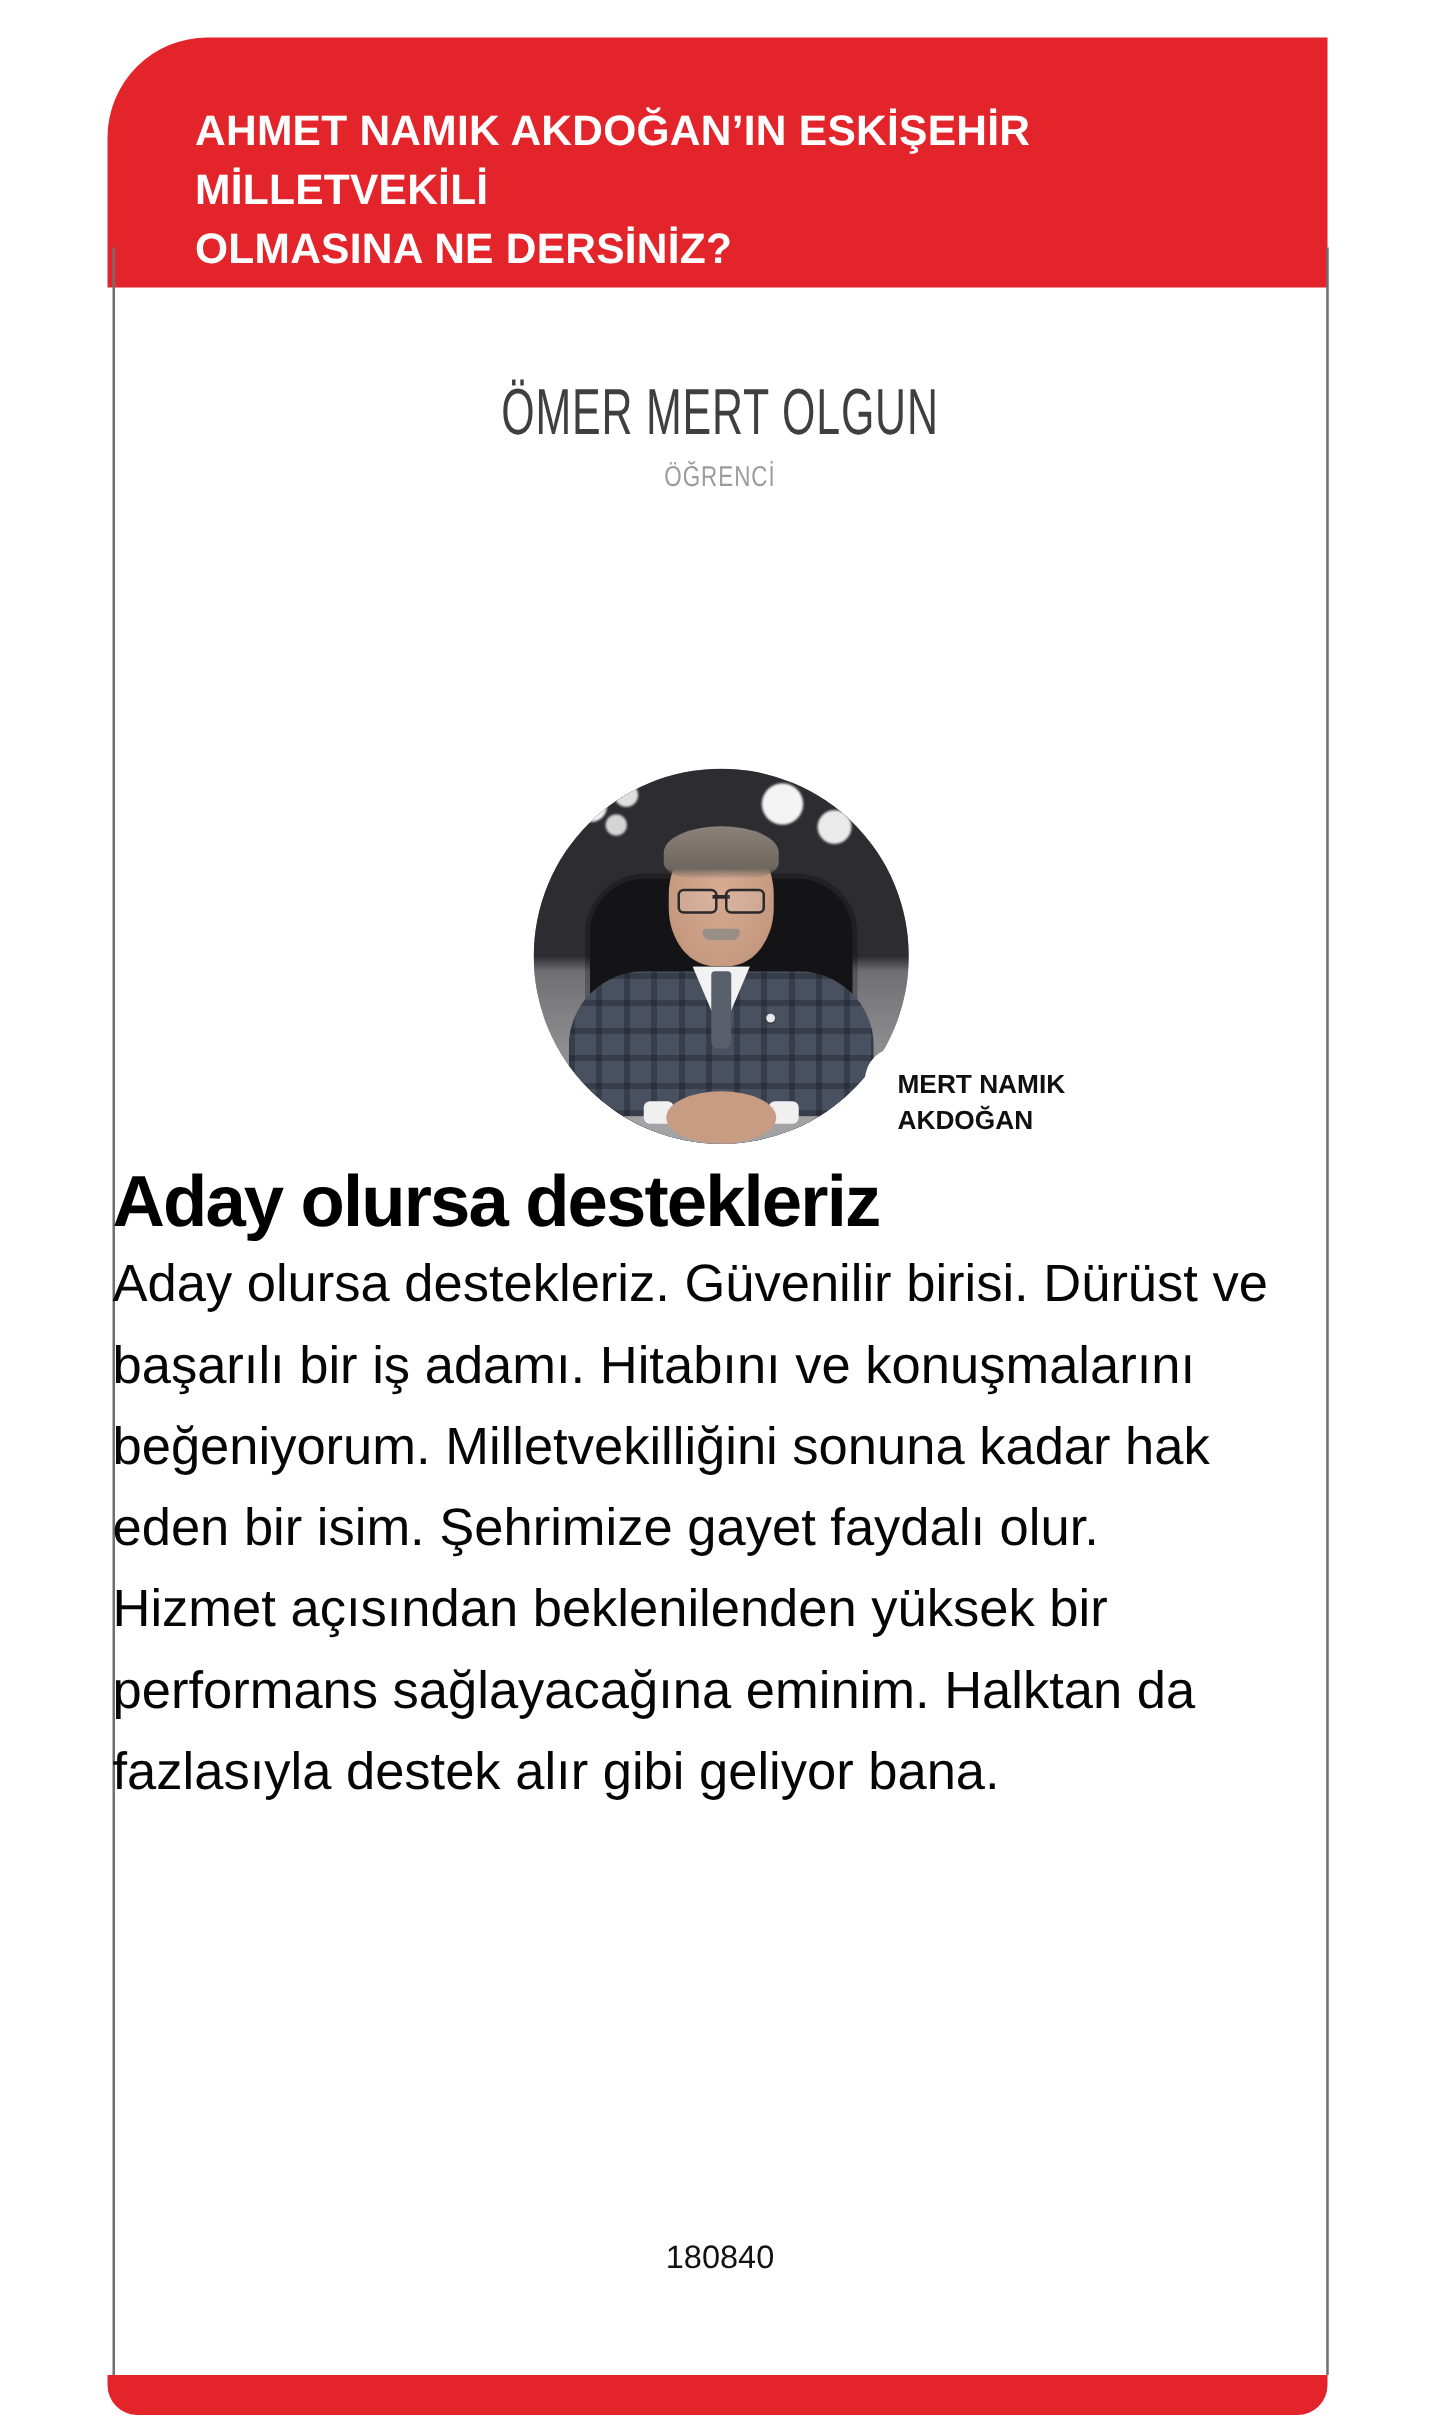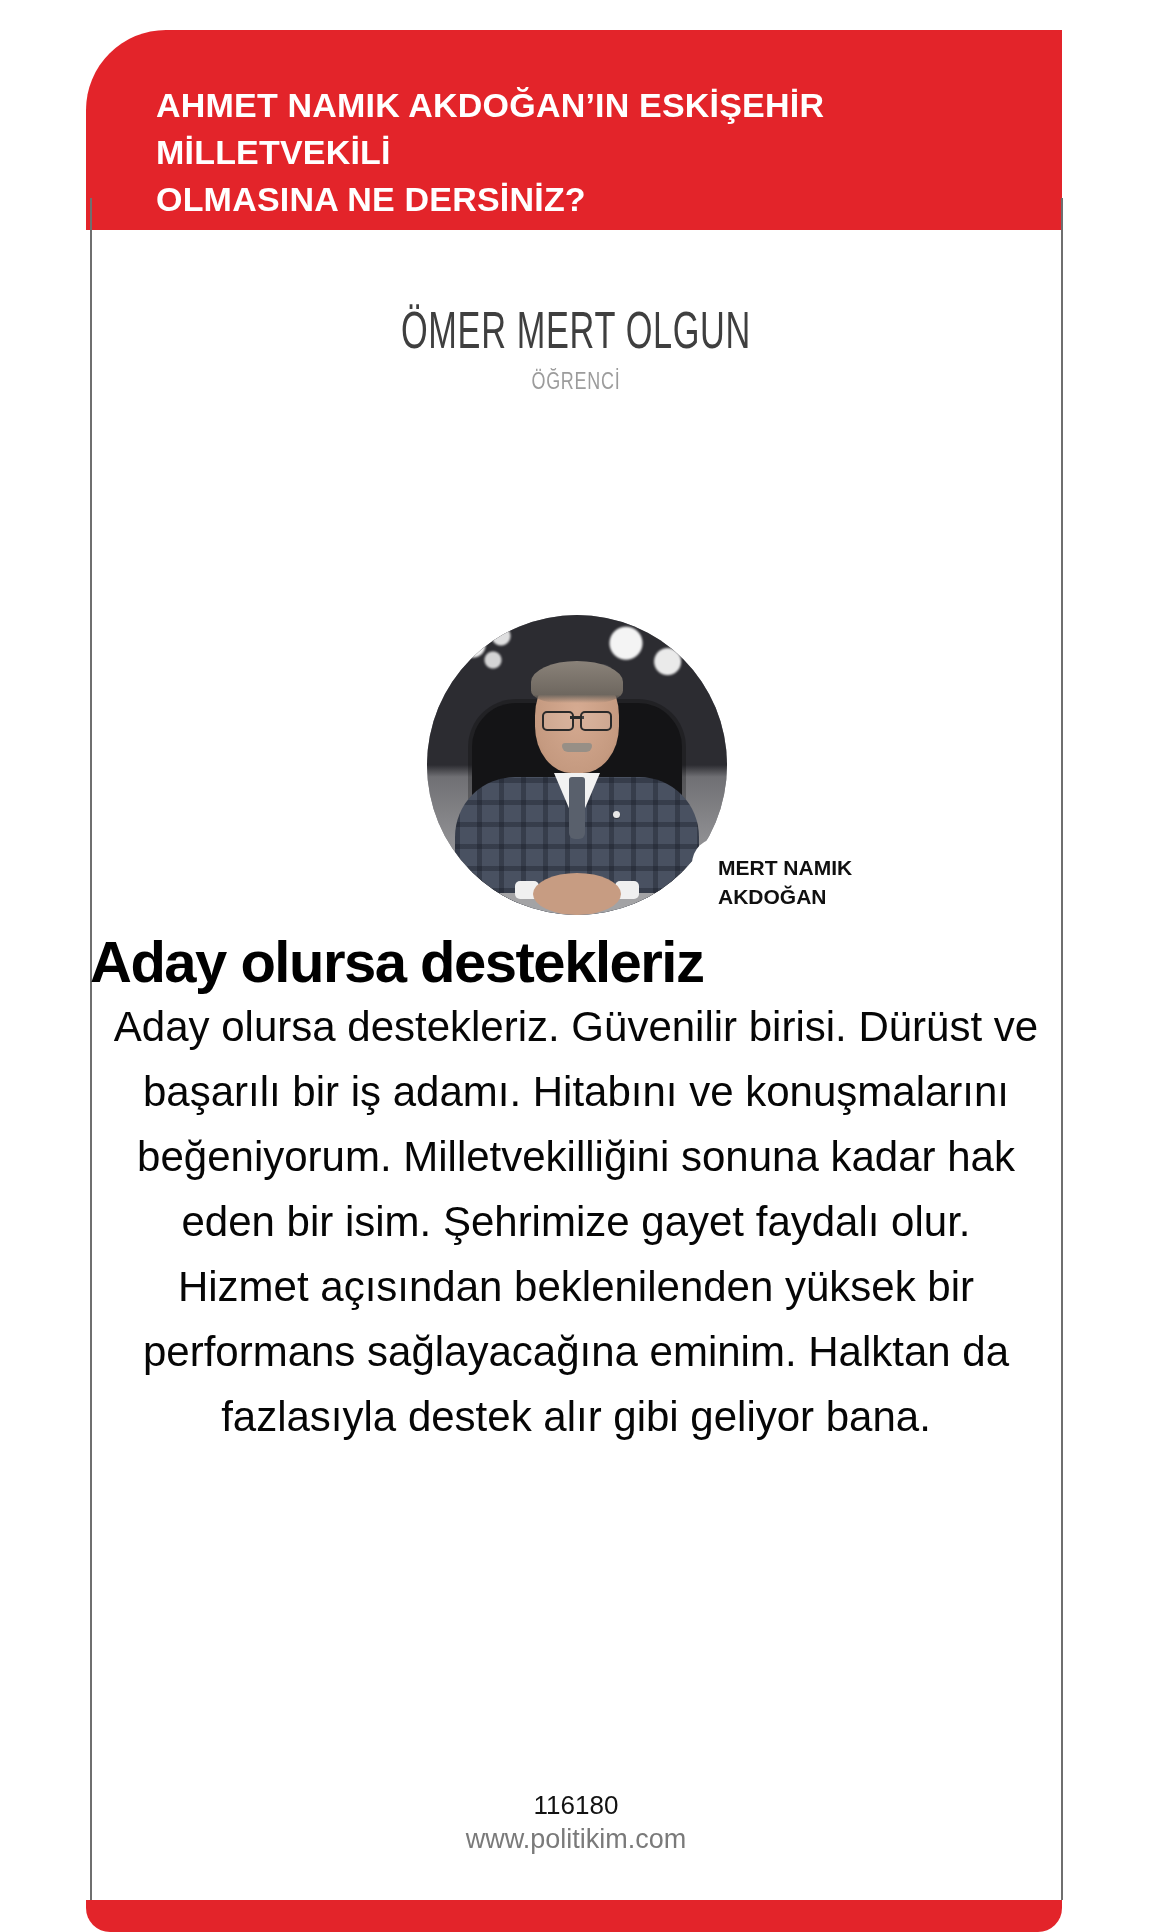--- a/index.html
+++ b/index.html
@@ -101,21 +101,21 @@
     padding:15px 0 0 26px;color:#101010;font-size:21px;font-weight:bold;line-height:29px;
   }
   
   .headline{
     position:absolute;left:90px;top:928px;width:972px;
     text-align:left;color:#000000;font-size:58px;font-weight:bold;
     letter-spacing:-1.5px;
   }
   .body-text{
     position:absolute;left:90px;top:994px;width:972px;
-    text-align:center;color:#060606;font-size:42px;line-height:65px;
+    color:#060606;font-size:42px;line-height:65px;
   }
   
   .footer-code{
     position:absolute;left:90px;top:1790px;width:972px;
     text-align:center;color:#121212;font-size:26px;
   }
   .footer-site{
     position:absolute;left:90px;top:1824px;width:972px;
     text-align:center;color:#7a7a7a;font-size:27px;
   }
@@ -173,19 +173,18 @@
   <div class="headline">Aday olursa destekleriz</div>
 
   <div class="body-text multiline">Aday olursa destekleriz. Güvenilir birisi. Dürüst ve
 başarılı bir iş adamı. Hitabını ve konuşmalarını
 beğeniyorum. Milletvekilliğini sonuna kadar hak
 eden bir isim. Şehrimize gayet faydalı olur.
 Hizmet açısından beklenilenden yüksek bir
 performans sağlayacağına eminim. Halktan da
 fazlasıyla destek alır gibi geliyor bana.</div>
 
-  <div class="footer-code">116180</div>
+  <div class="footer-code">180840</div>
 
-  <div class="footer-site">www.politikim.com</div>
 
   <div class="bottom-bar"></div>
 
 </div>
 
 </body></html>

